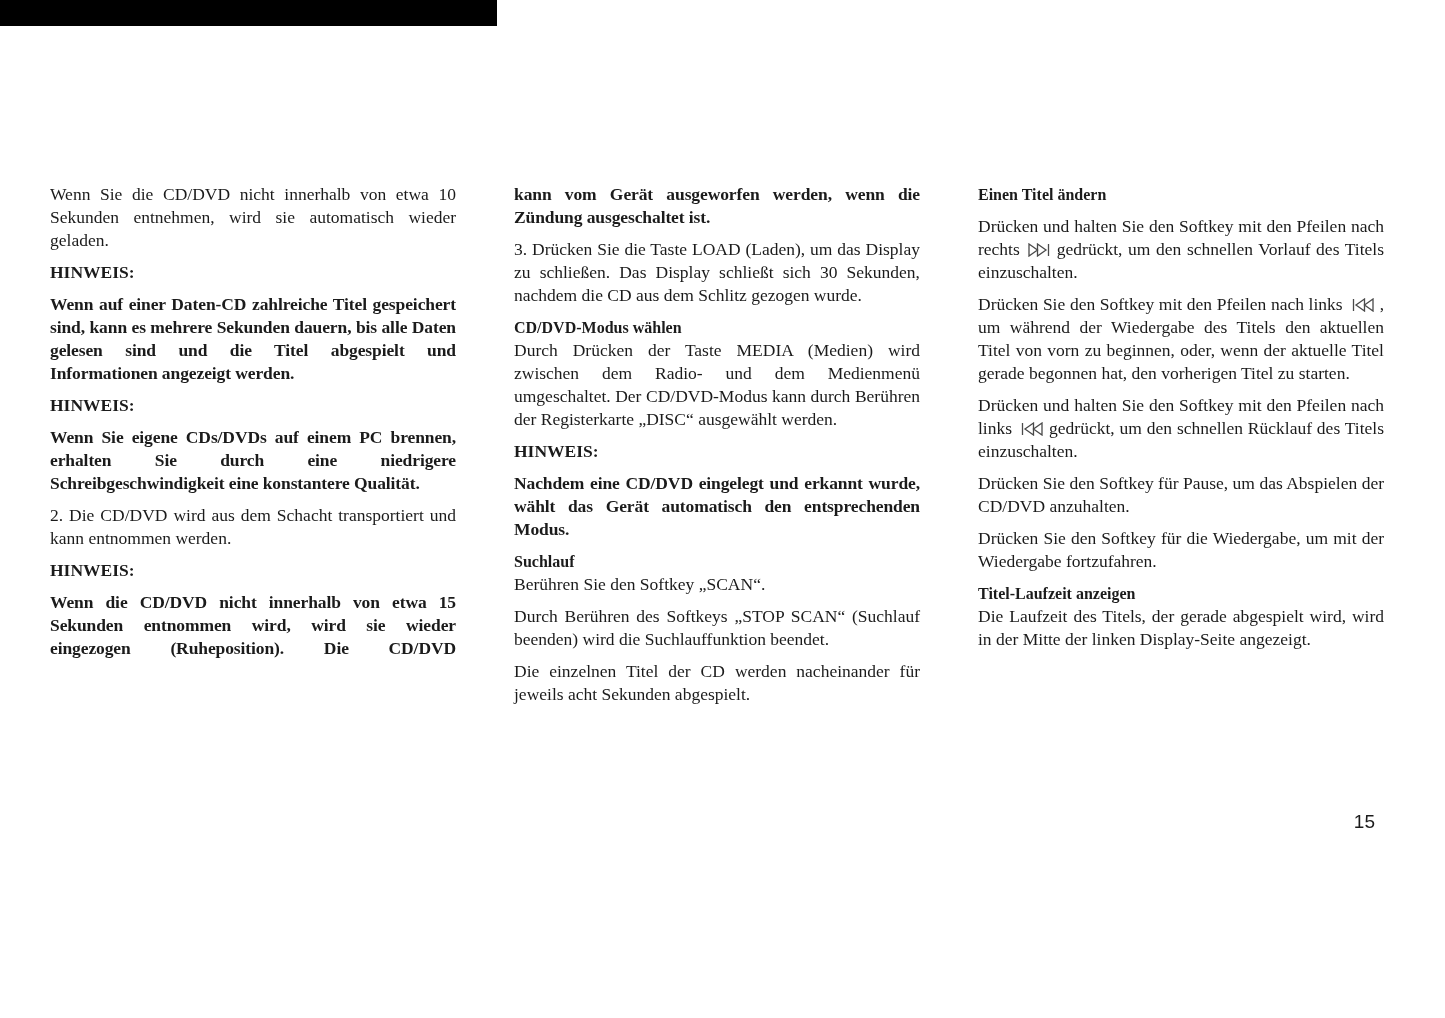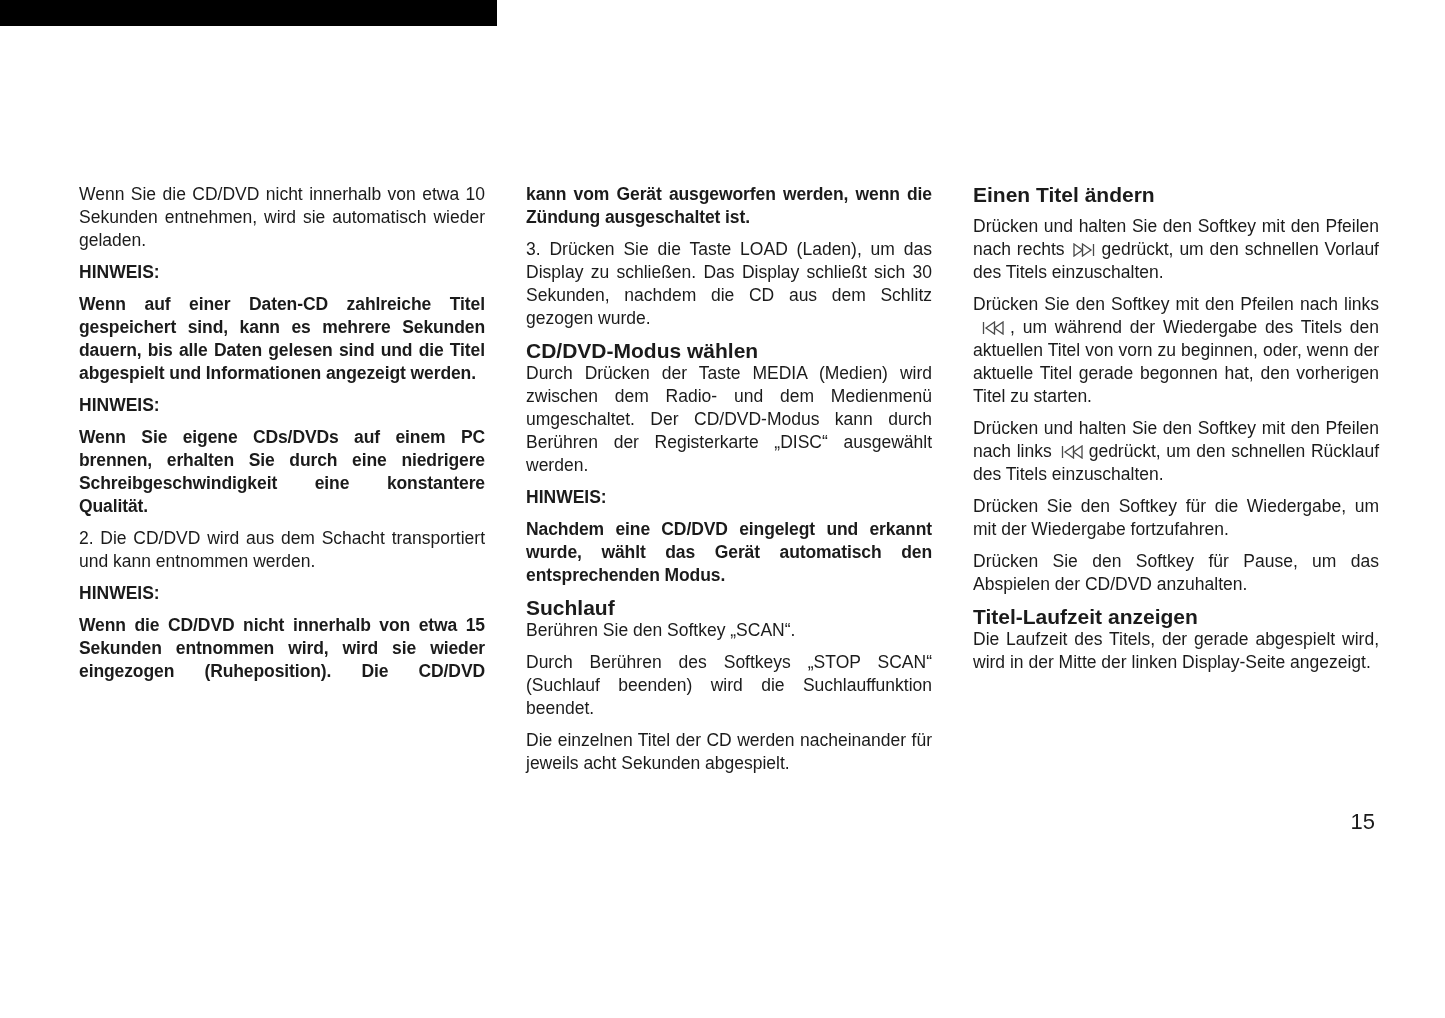--- a/index.html
+++ b/index.html
@@ -19,38 +19,39 @@
     position: absolute;
     top: 0;
     left: 0;
     width: 497px;
     height: 26px;
     background: #000000;
   }
   .content {
     position: absolute;
     top: 183px;
-    left: 79px;
+    left: 50px;
     display: flex;
-    gap: 41px;
+    gap: 58px;
+    font-family: Liberation Serif, serif;
   }
   .col {
     width: 406px;
     font-size: 17.5px;
     line-height: 23px;
     text-align: justify;
     hyphens: auto;
     -webkit-hyphens: auto;
   }
   .col > * { margin: 9px 0 0 0; }
   .col > :first-child { margin-top: 0; }
   p { padding: 0; }
   .heading {
     font-weight: bold;
-    font-size: 21px;
+    font-size: 16px;
     line-height: 23px;
     text-align: left;
     margin: 9px 0 0 0;
   }
   .tight { margin-top: 0 !important; }
   .note-label {
     font-weight: bold;
     text-align: left;
   }
   .note {
@@ -67,21 +68,21 @@
     stroke: #4a4a4a;
     stroke-width: 1.3;
     stroke-linejoin: miter;
   }
   .page-number {
     position: absolute;
     left: 969px;
     top: 810px;
     width: 406px;
     text-align: right;
-    font-size: 22px;
+    font-size: 19px;
     line-height: 23px;
   }
 </style>
 </head>
 <body>
 
 <div class="topbar"></div>
 
 <main class="content">
 
@@ -130,21 +131,21 @@
     </p>
 
     <p class="para">
       <span>Drücken und halten Sie den Softkey mit den Pfeilen nach links</span><svg class="track-icon" width="23" height="14" viewBox="0 0 23 14" aria-hidden="true">
           <line x1="2.5" y1="1" x2="2.5" y2="13"></line>
           <path d="M13.5 1 L5 7 L13.5 13 Z"></path>
           <path d="M22 1 L13.5 7 L22 13 Z"></path>
         </svg><span>gedrückt, um den schnellen Rücklauf des Titels einzuschalten.</span>
     </p>
 
+    <p class="para">Drücken Sie den Softkey für Pause, um das Abspielen der CD/DVD anzuhalten.</p>
     <p class="para">Drücken Sie den Softkey für die Wiedergabe, um mit der Wiedergabe fortzufahren.</p>
-    <p class="para">Drücken Sie den Softkey für Pause, um das Abspielen der CD/DVD anzuhalten.</p>
     <h3 class="heading">Titel-Laufzeit anzeigen</h3>
     <p class="para tight">Die Laufzeit des Titels, der gerade abgespielt wird, wird in der Mitte der linken Display-Seite angezeigt.</p>
   </section>
 
 </main>
 
 <div class="page-number">15</div>
 
 </body></html>

